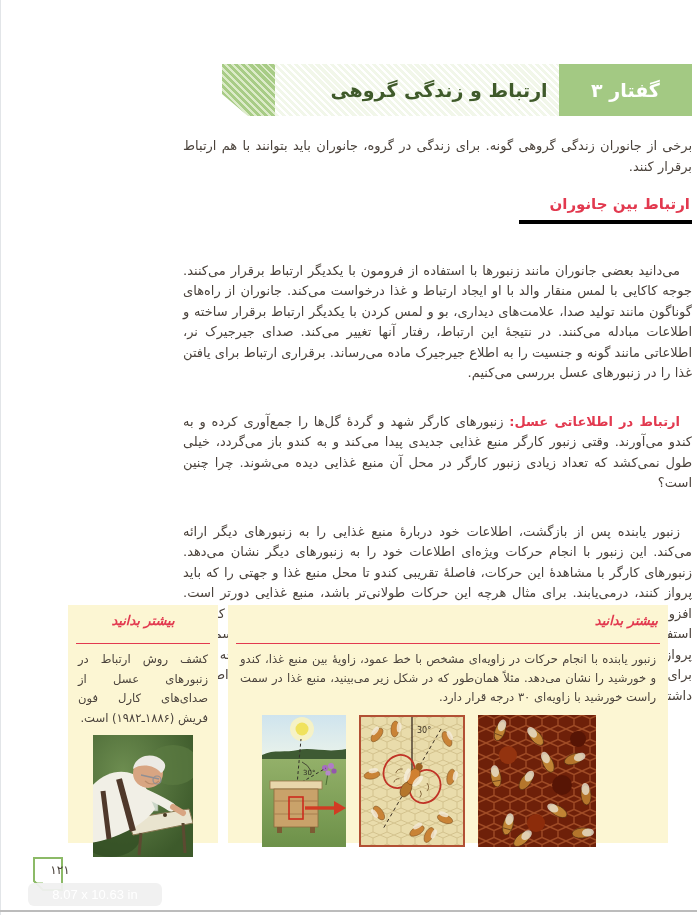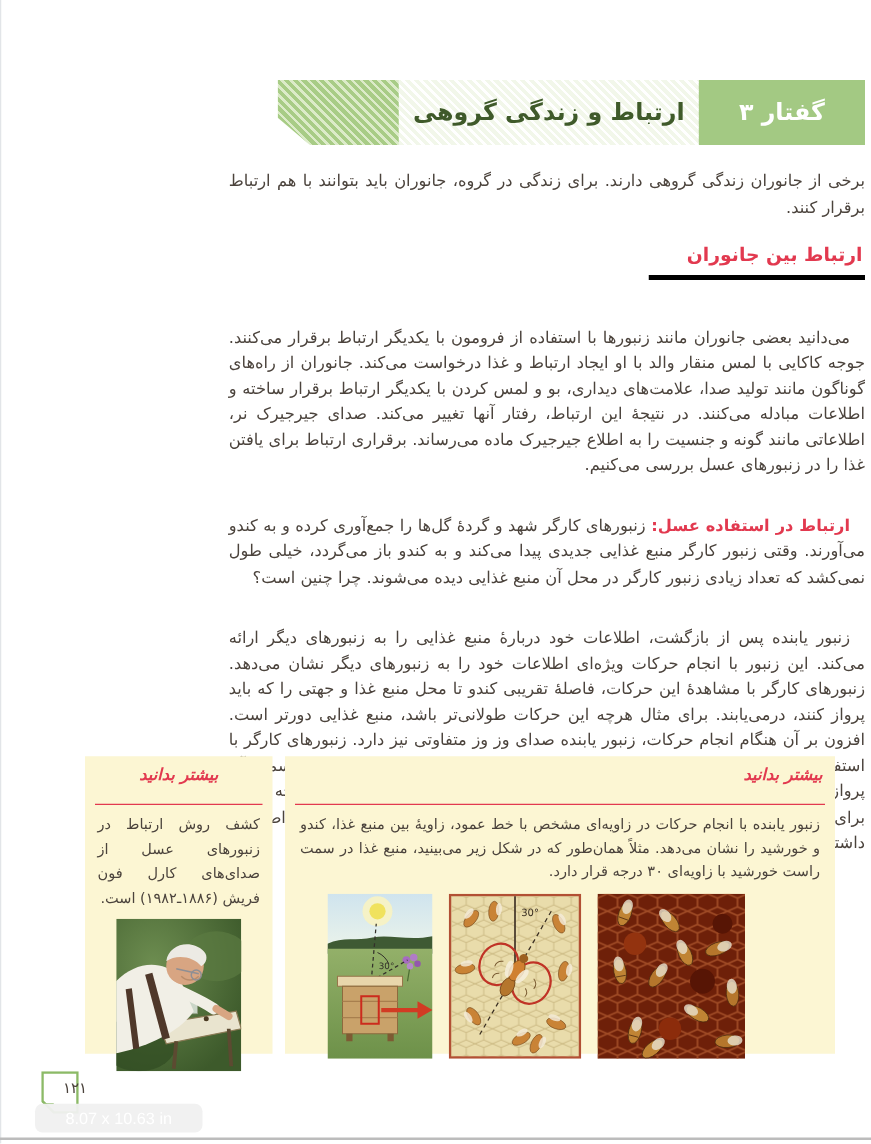--- a/index.html
+++ b/index.html
@@ -12,21 +12,21 @@
 
   
   .banner{position:absolute;left:222px;top:64px;width:470px;height:52px;display:flex;
           direction:rtl;align-items:stretch;
           background:repeating-linear-gradient(45deg,#a8cc86 0 3px,#dcebc9 3px 5px);
           clip-path:polygon(26px 100%,0 calc(100% - 22px),0 0,100% 0,100% 100%);}
   .banner-badge{width:133px;background:#a3c983;color:#ffffff;font-size:19px;font-weight:bold;
           display:flex;align-items:center;justify-content:center;}
   .banner-title{width:240px;display:flex;align-items:center;justify-content:center;
           background:repeating-linear-gradient(45deg,#f2f7ea 0 3px,#ffffff 3px 5px);
-          color:#3f5a2a;font-size:19px;font-weight:bold;}
+          color:#3f5a2a;font-size:19px;font-weight:bold;padding-left:44px;}
   .banner-tail{flex:1;}
 
   
   .text-col{position:absolute;left:183px;right:5px;top:136px;text-align:justify;
             font-size:13px;line-height:20.5px;}
   .intro{margin:0 0 17px 0;}
   .section-heading{display:inline-block;margin:0 0 9px 0;color:#e2394f;font-size:15px;
             font-weight:bold;border-bottom:4px solid #000000;padding:0 2px 5px 30px;}
   .body-p{margin:0;}
   .p-indent{text-indent:12px;margin-top:28px;}
@@ -64,24 +64,24 @@
       <div class="banner-badge">
         <span>گفتار ۳</span>
       </div>
       <div class="banner-title">
         <span>ارتباط و زندگی گروهی</span>
       </div>
       <div class="banner-tail"></div>
     </header>
 
     <div class="text-col">
-      <p class="intro">برخی از جانوران زندگی گروهی دارند. برای زندگی در گروه، جانوران باید بتوانند با هم ارتباط برقرار کنند.</p>
+      <p class="intro">برخی از جانوران زندگی گروهی گونه. برای زندگی در گروه، جانوران باید بتوانند با هم ارتباط برقرار کنند.</p>
       <h2 class="section-heading">ارتباط بین جانوران</h2>
       <p class="body-p p-indent">می‌دانید بعضی جانوران مانند زنبورها با استفاده از فرومون با یکدیگر ارتباط برقرار می‌کنند. جوجه کاکایی با لمس منقار والد با او ایجاد ارتباط و غذا درخواست می‌کند. جانوران از راه‌های گوناگون مانند تولید صدا، علامت‌های دیداری، بو و لمس کردن با یکدیگر ارتباط برقرار ساخته و اطلاعات مبادله می‌کنند. در نتیجهٔ این ارتباط، رفتار آنها تغییر می‌کند. صدای جیرجیرک نر، اطلاعاتی مانند گونه و جنسیت را به اطلاع جیرجیرک ماده می‌رساند. برقراری ارتباط برای یافتن غذا را در زنبورهای عسل بررسی می‌کنیم.</p>
-      <p class="body-p p-indent"><span class="red-lead">ارتباط در استفاده عسل:</span>
+      <p class="body-p p-indent"><span class="red-lead">ارتباط در اطلاعاتی عسل:</span>
          <span>زنبورهای کارگر شهد و گردهٔ گل‌ها را جمع‌آوری کرده و به کندو می‌آورند. وقتی زنبور کارگر منبع غذایی جدیدی پیدا می‌کند و به کندو باز می‌گردد، خیلی طول نمی‌کشد که تعداد زیادی زنبور کارگر در محل آن منبع غذایی دیده می‌شوند. چرا چنین است؟</span></p>
       <p class="body-p p-indent">زنبور یابنده پس از بازگشت، اطلاعات خود دربارهٔ منبع غذایی را به زنبورهای دیگر ارائه می‌کند. این زنبور با انجام حرکات ویژه‌ای اطلاعات خود را به زنبورهای دیگر نشان می‌دهد. زنبورهای کارگر با مشاهدهٔ این حرکات، فاصلهٔ تقریبی کندو تا محل منبع غذا و جهتی را که باید پرواز کنند، درمی‌یابند. برای مثال هرچه این حرکات طولانی‌تر باشد، منبع غذایی دورتر است. افزون بر آن هنگام انجام حرکات، زنبور یابنده صدای وز وز متفاوتی نیز دارد. زنبورهای کارگر با استفاده از اطلاعات کلی که از زنبور یابنده دربارهٔ منبع غذایی دریافت کرده‌اند، به سمت آن پرواز و به کمک بویایی خود، محل دقیق غذا را پیدا می‌کنند. این روش برقراری ارتباط چه مزیتی برای زنبورها دارد؟ وقتی زنبورهای کارگر قبل از جست‌وجو دربارهٔ محل منبع غذا اطلاعات داشته باشند، با صرف انرژی کمتر و در زمان کوتاه‌تری محل دقیق آن را پیدا می‌کنند.</p>
     </div>
 
     <aside class="side-box">
       <h3 class="box-title">بیشتر بدانید</h3>
       <p>کشف روش ارتباط در زنبورهای عسل از صدای‌های کارل فون فریش (۱۸۸۶ـ۱۹۸۲) است.</p>
       <svg class="side-photo" width="100" height="122" viewBox="0 0 100 122">
         <defs>
           <radialGradient id="grn1" cx="30%" cy="30%" r="80%">

